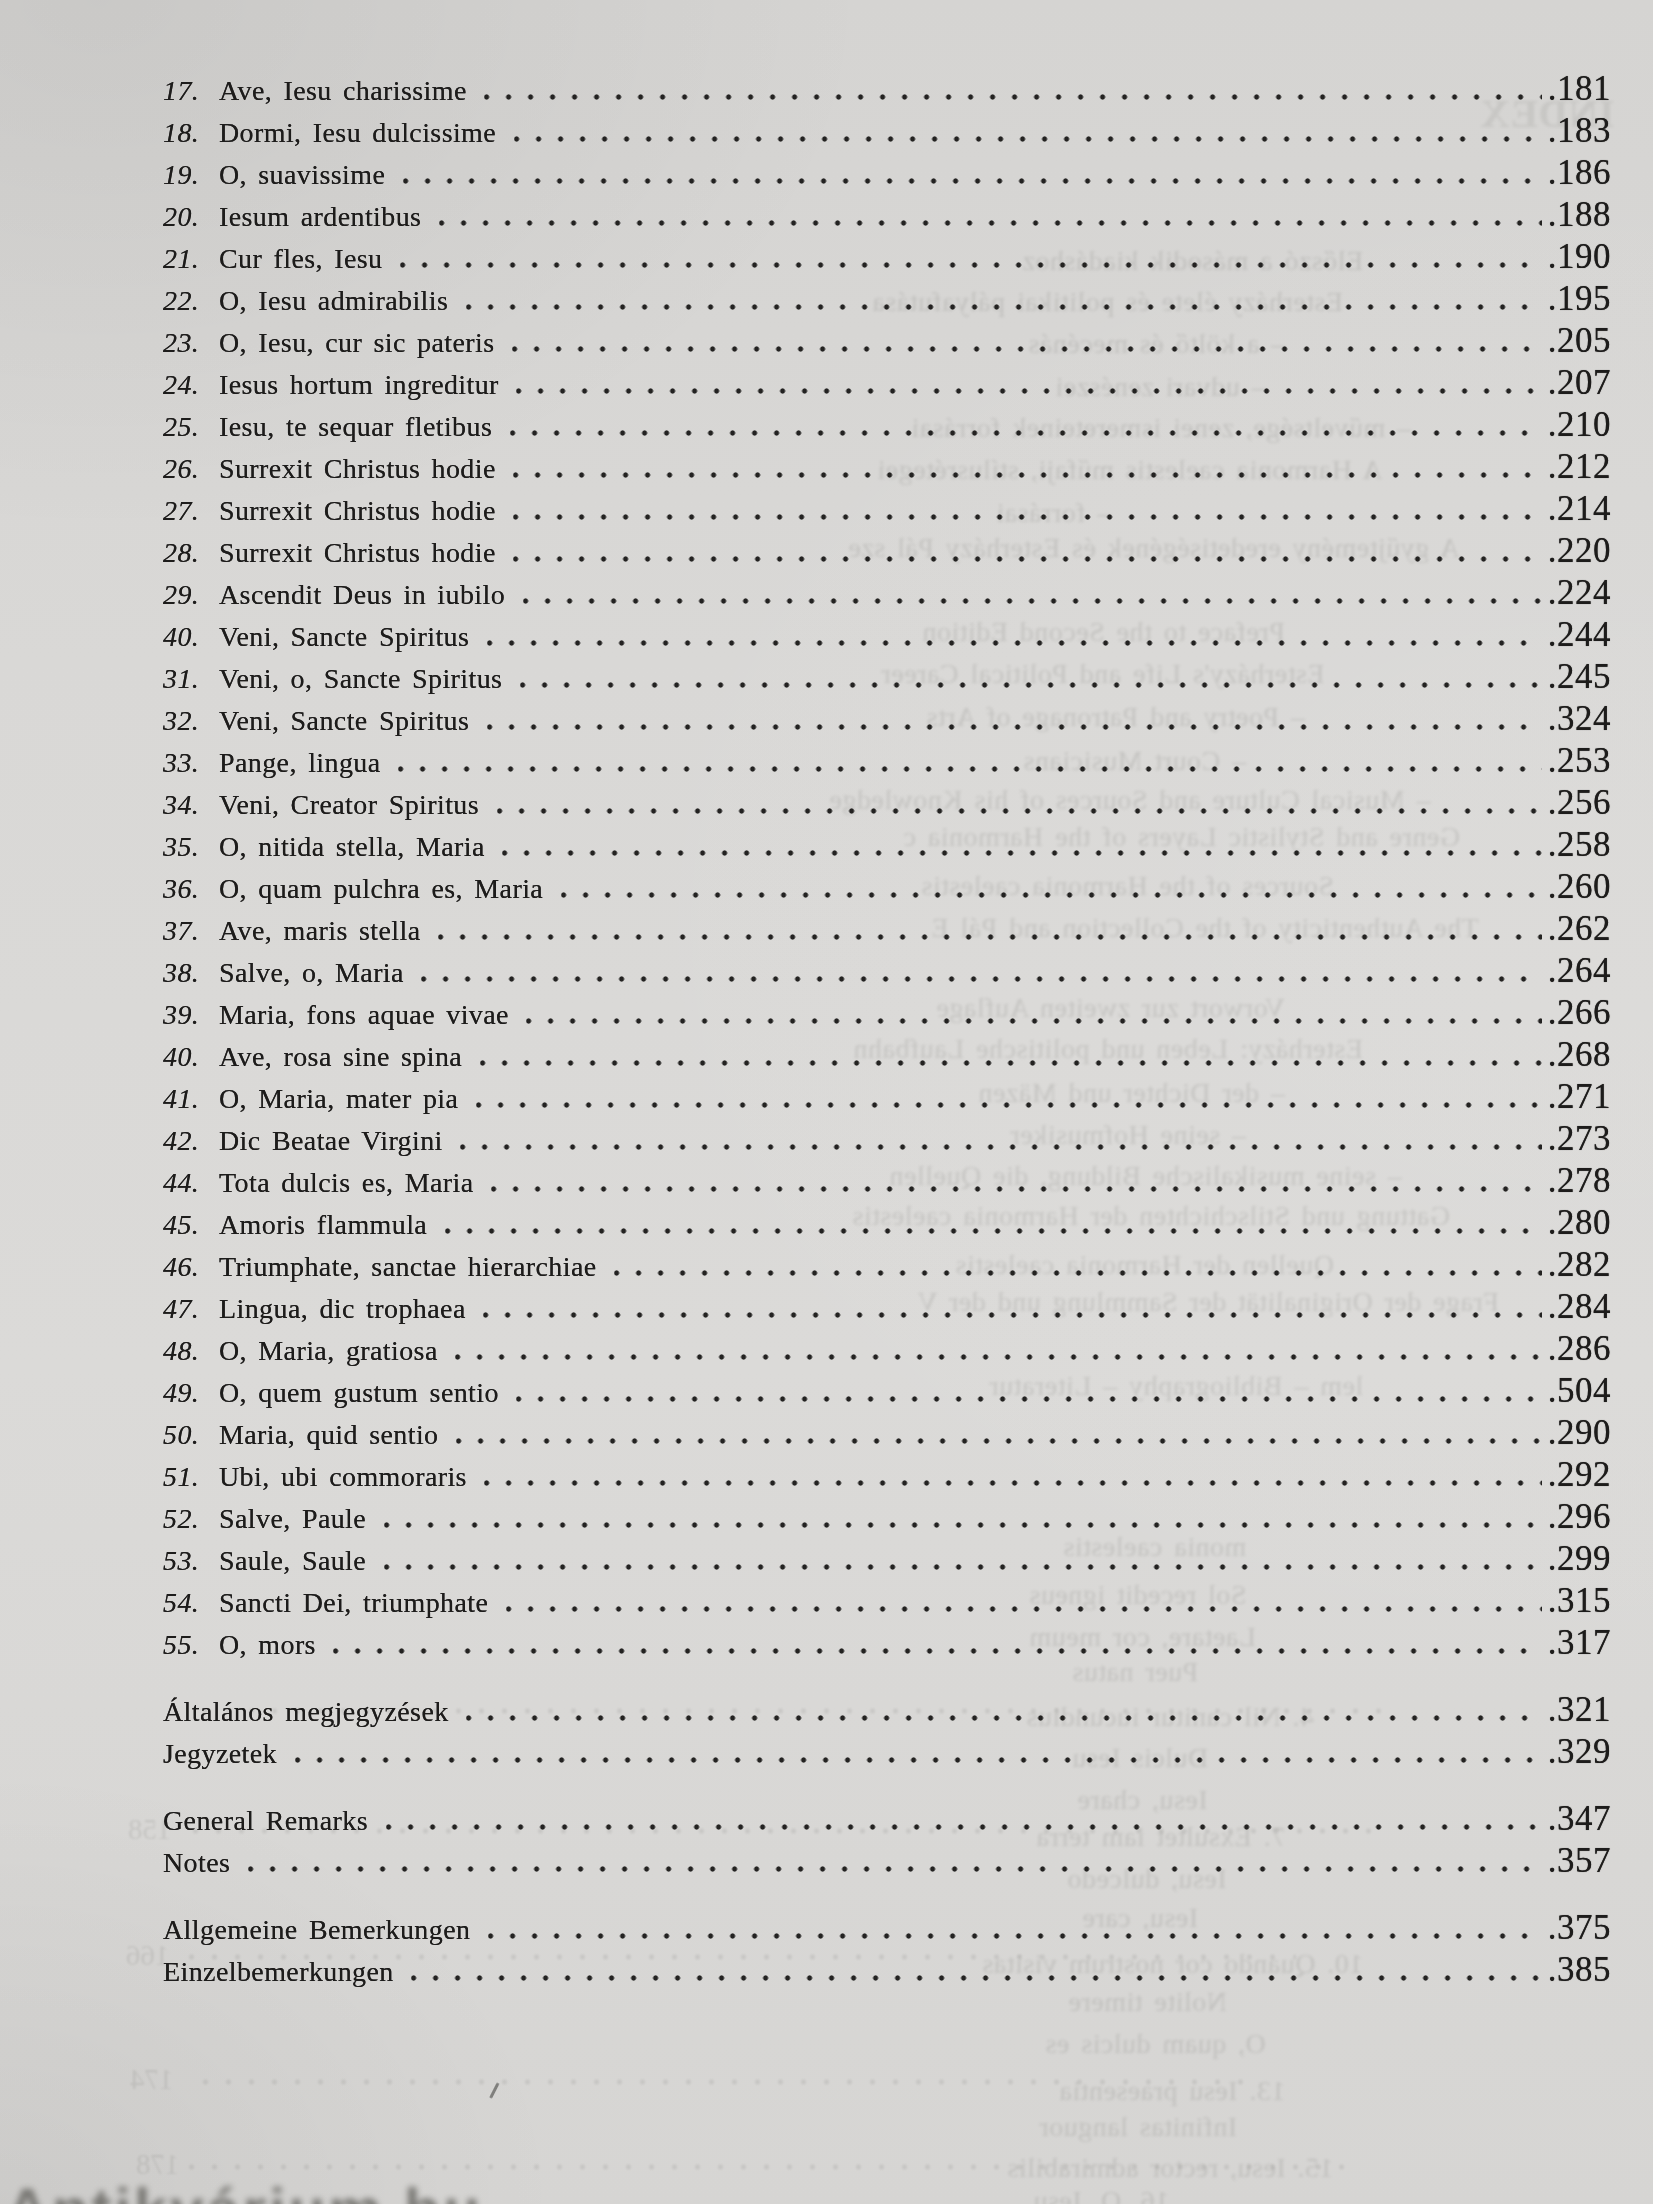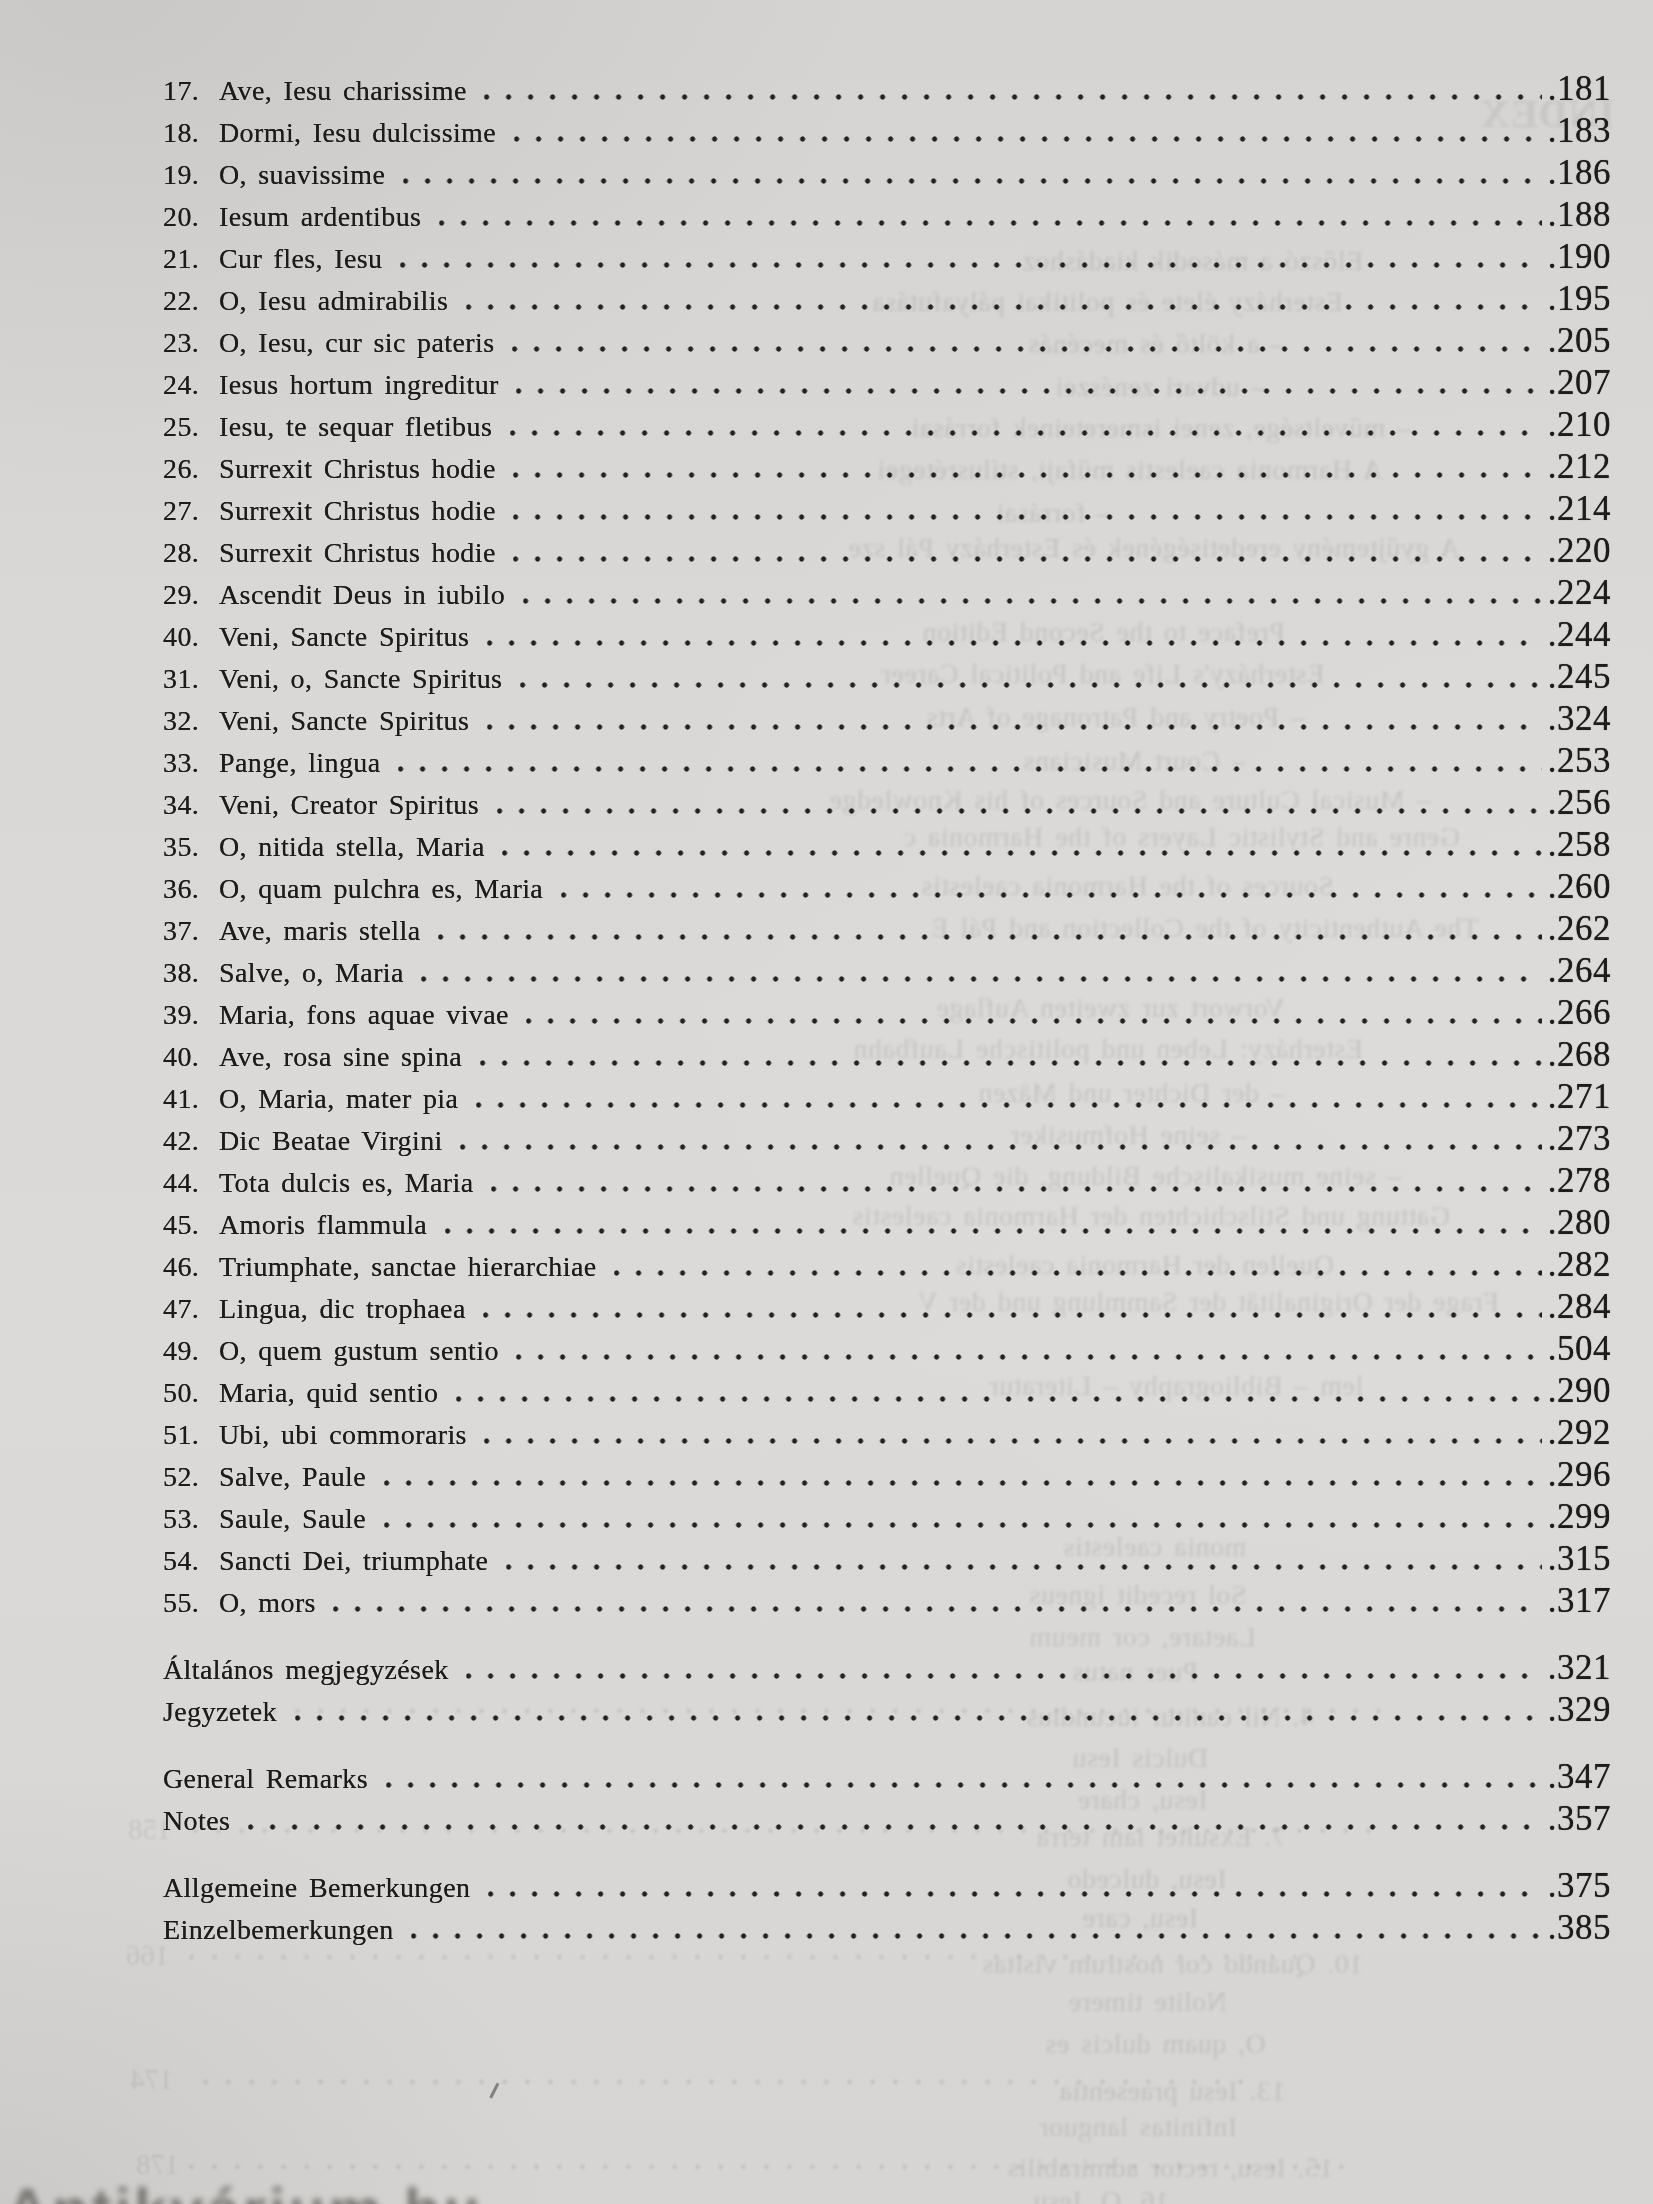--- a/index.html
+++ b/index.html
@@ -20,21 +20,21 @@
   .toc{
     position:absolute;left:163px;top:68px;width:1448px;
   }
   .row{
     display:flex;align-items:baseline;
     height:42px;line-height:42px;
     font-size:28px;letter-spacing:0.4px;word-spacing:3.9px;
     white-space:nowrap;
     text-shadow:0 0 0.6px rgba(25,24,23,0.85);
   }
-  .num{display:inline-block;min-width:56px;}
+  .num{display:inline-block;min-width:56px;font-style:italic;}
   .title{display:inline-block;}
   .leader{
     flex:1 1 auto;align-self:stretch;min-width:29px;
     margin:0 5.8px 0 17.5px;
     background-image:radial-gradient(circle, #232221 2.2px, rgba(35,34,33,0) 2.9px);
     background-size:22px 9.7px;
     background-repeat:repeat-x;
     background-position:13.6px calc(100% - 8.7px);
   }
   .pagenum{
@@ -340,20 +340,26 @@
     <span class="pagenum">282</span>
   </div>
 
   <div class="row">
     <span class="num">47.</span>
     <span class="title">Lingua, dic trophaea</span>
     <span class="leader"></span>
     <span class="pagenum">284</span>
   </div>
 
+  <div class="row">
+    <span class="num">48.</span>
+    <span class="title">O, Maria, gratiosa</span>
+    <span class="leader"></span>
+    <span class="pagenum">286</span>
+  </div>
 
   <div class="row">
     <span class="num">49.</span>
     <span class="title">O, quem gustum sentio</span>
     <span class="leader"></span>
     <span class="pagenum">504</span>
   </div>
 
   <div class="row">
     <span class="num">50.</span>

